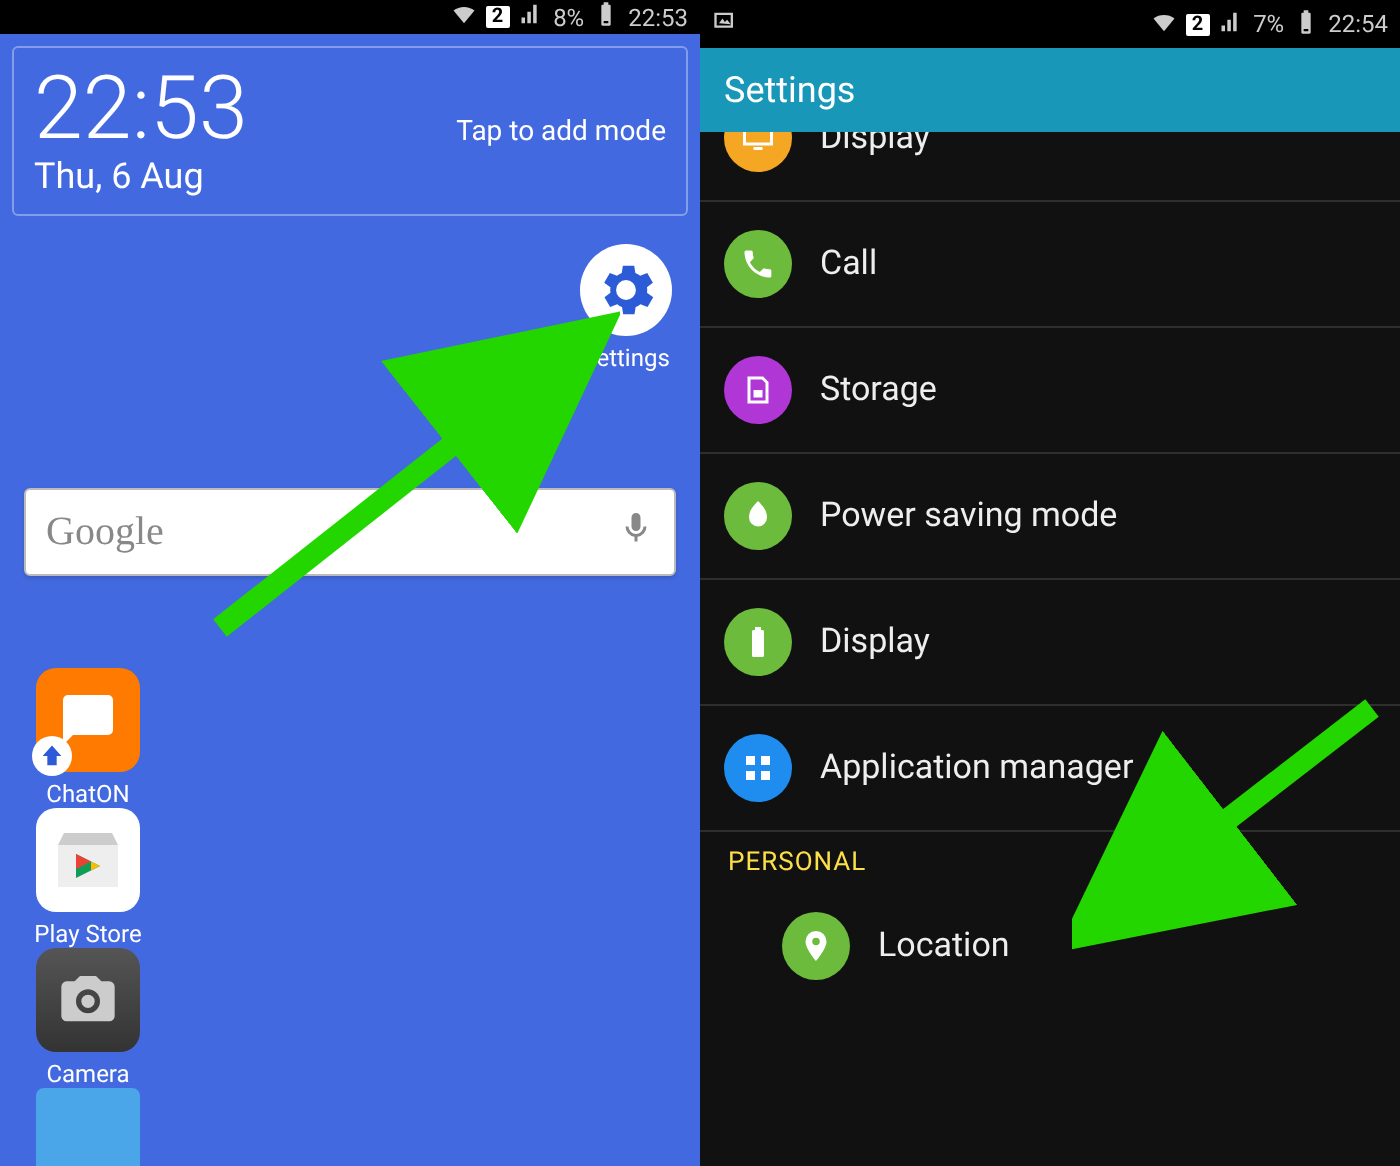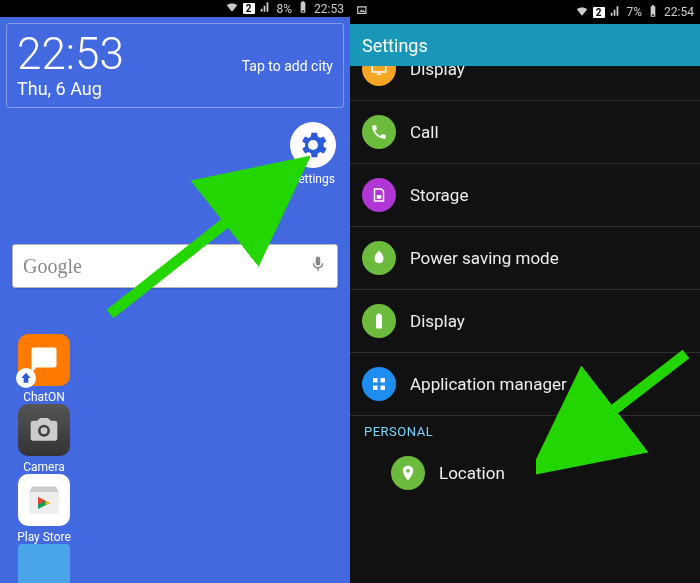--- a/index.html
+++ b/index.html
@@ -42,21 +42,21 @@
 
 
 .arrow { position: absolute; pointer-events: none; }
 
 
 .app-bar { background: #1897b9; color: #fff; height: 42px; display: flex; align-items: center; padding: 0 12px; font-size: 18px; }
 .slist { flex: 1; background: #111; overflow: hidden; }
 .srow { display: flex; align-items: center; height: 63px; border-bottom: 1px solid #2e2e2e; padding: 0 12px; color: #eee; font-size: 17px; gap: 14px; }
 .srow .ic { width: 34px; height: 34px; border-radius: 50%; display: flex; align-items: center; justify-content: center; flex: 0 0 34px; }
 .srow .ic svg { width: 18px; height: 18px; }
-.section-head { color: #7dd3fc; font-size: 13px; padding: 8px 14px 2px; letter-spacing: .5px; }
+.section-head { color: #fde047; font-size: 13px; padding: 8px 14px 2px; letter-spacing: .5px; }
 
 .rel { position: relative; flex: 1; }
 </style>
 </head>
 <body>
 
 <div class="phone phone-left">
   <div class="status">
     <span><svg viewBox="0 0 24 24" fill="#ccc">
           <path d="M12 20l9-11c-5-4-13-4-18 0l9 11z"></path>
@@ -70,21 +70,21 @@
           <path d="M15 4h-1V2h-4v2H9a1 1 0 0 0-1 1v16a1 1 0 0 0 1 1h6a1 1 0 0 0 1-1V5a1 1 0 0 0-1-1zM14 20h-4v-2h4v2z"></path>
         </svg></span>
     <span>22:53</span>
   </div>
 
   <div class="clock-widget">
     <div>
       <div class="time">22:53</div>
       <div class="date">Thu, 6 Aug</div>
     </div>
-    <div class="weather">Tap to add city</div>
+    <div class="weather">Tap to add mode</div>
   </div>
 
   <div class="rel">
     <div class="settings-shortcut" style="top:8px; right:14px;">
       <div class="gear-circle">
         <svg viewBox="0 0 24 24" fill="#2b5bd7">
             <path d="M19.4 13a7.5 7.5 0 0 0 .1-1 7.5 7.5 0 0 0-.1-1l2.1-1.6-2-3.4-2.5 1a7.3 7.3 0 0 0-1.7-1l-.4-2.6h-4l-.4 2.6a7.3 7.3 0 0 0-1.7 1l-2.5-1-2 3.4L6.5 11a7.5 7.5 0 0 0 0 2l-2.1 1.6 2 3.4 2.5-1c.5.4 1.1.8 1.7 1l.4 2.6h4l.4-2.6c.6-.2 1.2-.6 1.7-1l2.5 1 2-3.4L19.4 13zM12 15.5A3.5 3.5 0 1 1 15.5 12 3.5 3.5 0 0 1 12 15.5z"></path>
           </svg>
       </div>
       <div class="lbl">Settings</div>
@@ -116,39 +116,39 @@
             </svg>
           <span style="position:absolute;bottom:-2px;left:-2px;width:20px;height:20px;background:#fff;border-radius:50%;display:flex;align-items:center;justify-content:center;">
               <svg width="14" height="14" viewBox="0 0 24 24" fill="#2b5bd7">
                 <path d="M12 3L4 12h4v8h8v-8h4z"></path>
               </svg>
             </span>
         </div>
         <span>ChatON</span>
       </div>
       <div class="app">
-        <div class="tile" style="background:linear-gradient(#555,#333);">
-          <svg width="32" height="32" viewBox="0 0 24 24" fill="#ccc">
-              <path d="M20 5h-3l-2-2H9L7 5H4a2 2 0 0 0-2 2v11a2 2 0 0 0 2 2h16a2 2 0 0 0 2-2V7a2 2 0 0 0-2-2zm-8 12a4.5 4.5 0 1 1 4.5-4.5A4.5 4.5 0 0 1 12 17z"></path>
-              <circle cx="12" cy="12.5" r="2.5"></circle>
-            </svg>
-        </div>
-        <span>Camera</span>
-      </div>
-      <div class="app">
         <div class="tile" style="background:#fff;">
           <svg width="36" height="36" viewBox="0 0 24 24">
               <path fill="#ccc" d="M4 3h16l2 4H2z"></path>
               <path fill="#eee" d="M2 7h20v14H2z"></path>
               <path fill="#0f9d58" d="M8 10l8 4-8 4z"></path>
               <path fill="#ea4335" d="M8 10l5 2.5L8 15z"></path>
               <path fill="#fbbc04" d="M13 12.5L16 14l-3 1.5z"></path>
             </svg>
         </div>
         <span>Play Store</span>
+      </div>
+      <div class="app">
+        <div class="tile" style="background:linear-gradient(#555,#333);">
+          <svg width="32" height="32" viewBox="0 0 24 24" fill="#ccc">
+              <path d="M20 5h-3l-2-2H9L7 5H4a2 2 0 0 0-2 2v11a2 2 0 0 0 2 2h16a2 2 0 0 0 2-2V7a2 2 0 0 0-2-2zm-8 12a4.5 4.5 0 1 1 4.5-4.5A4.5 4.5 0 0 1 12 17z"></path>
+              <circle cx="12" cy="12.5" r="2.5"></circle>
+            </svg>
+        </div>
+        <span>Camera</span>
       </div>
       <div class="app">
         <div class="tile" style="background:#4aa6e8;border-radius:4px;padding:4px;display:grid;grid-template-columns:1fr 1fr 1fr;gap:2px;">
           <span style="background:#ea4335;border-radius:2px;"></span>
             <span style="background:#fbbc04;border-radius:2px;"></span>
             <span style="background:#dd4b39;border-radius:2px;"></span>
           <span style="background:#4285f4;border-radius:2px;"></span>
             <span style="background:#34a853;border-radius:2px;"></span>
             <span style="background:#fff;border-radius:2px;"></span>
           <span style="background:#ea4335;border-radius:2px;"></span>

